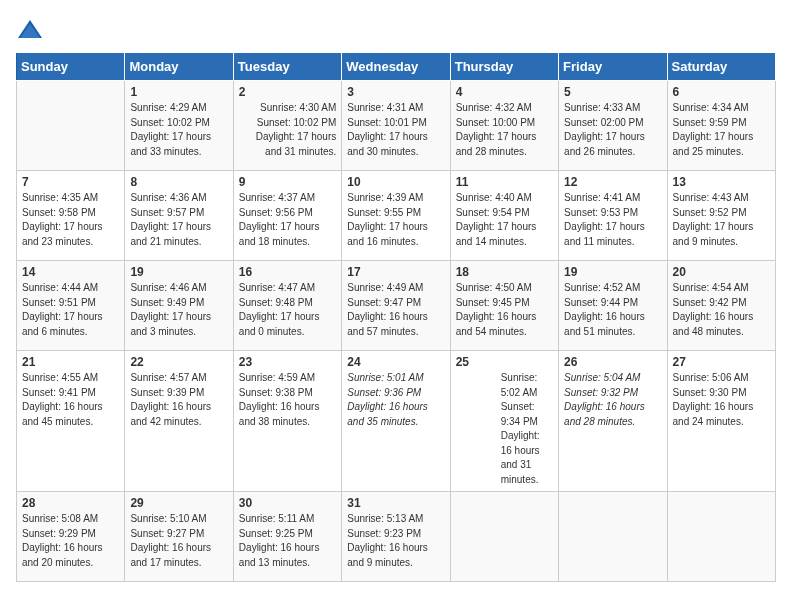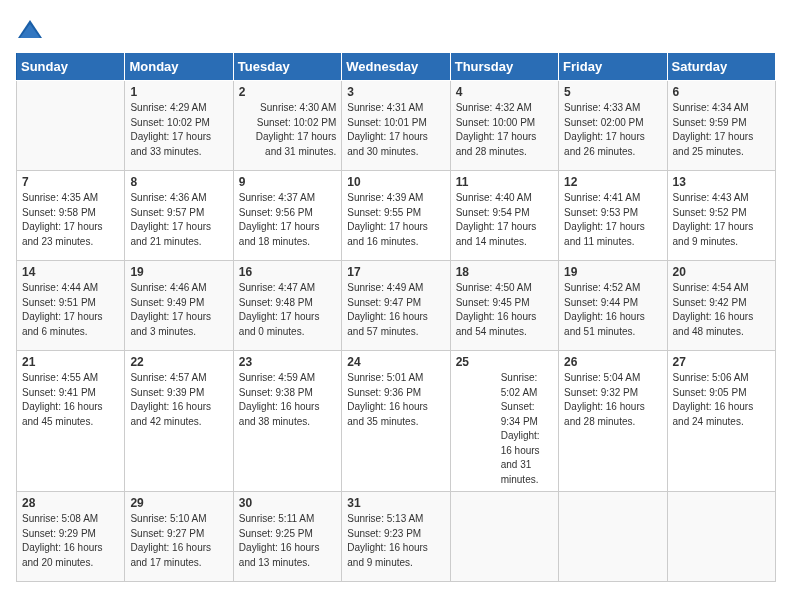--- a/index.html
+++ b/index.html
@@ -281,43 +281,43 @@
         </td>
         <td>
           <span class="day-number">23</span>
           <div class="cell-content" style="white-space: pre-line;">Sunrise: 4:59 AM
 Sunset: 9:38 PM
 Daylight: 16 hours
 and 38 minutes.</div>
         </td>
         <td>
           <span class="day-number">24</span>
-          <div class="cell-content" style="white-space: pre-line;">Sunrise: 5:01 AM
+          <div class="cell-content" style="white-space: pre-line; font-style: italic;">Sunrise: 5:01 AM
 Sunset: 9:36 PM
 Daylight: 16 hours
 and 35 minutes.</div>
         </td>
         <td>
           <span class="day-number">25</span>
           <div class="cell-content" style="white-space: pre-line; margin-left: 45px;">Sunrise: 5:02 AM
 Sunset: 9:34 PM
 Daylight: 16 hours
 and 31 minutes.</div>
         </td>
         <td>
           <span class="day-number">26</span>
-          <div class="cell-content" style="white-space: pre-line;">Sunrise: 5:04 AM
+          <div class="cell-content" style="white-space: pre-line; font-style: italic;">Sunrise: 5:04 AM
 Sunset: 9:32 PM
 Daylight: 16 hours
 and 28 minutes.</div>
         </td>
         <td>
           <span class="day-number">27</span>
           <div class="cell-content" style="white-space: pre-line;">Sunrise: 5:06 AM
-Sunset: 9:05 PM
+Sunset: 9:30 PM
 Daylight: 16 hours
 and 24 minutes.</div>
         </td>
       </tr>
       <tr>
         <td>
           <span class="day-number">28</span>
           <div class="cell-content" style="white-space: pre-line;">Sunrise: 5:08 AM
 Sunset: 9:29 PM
 Daylight: 16 hours

